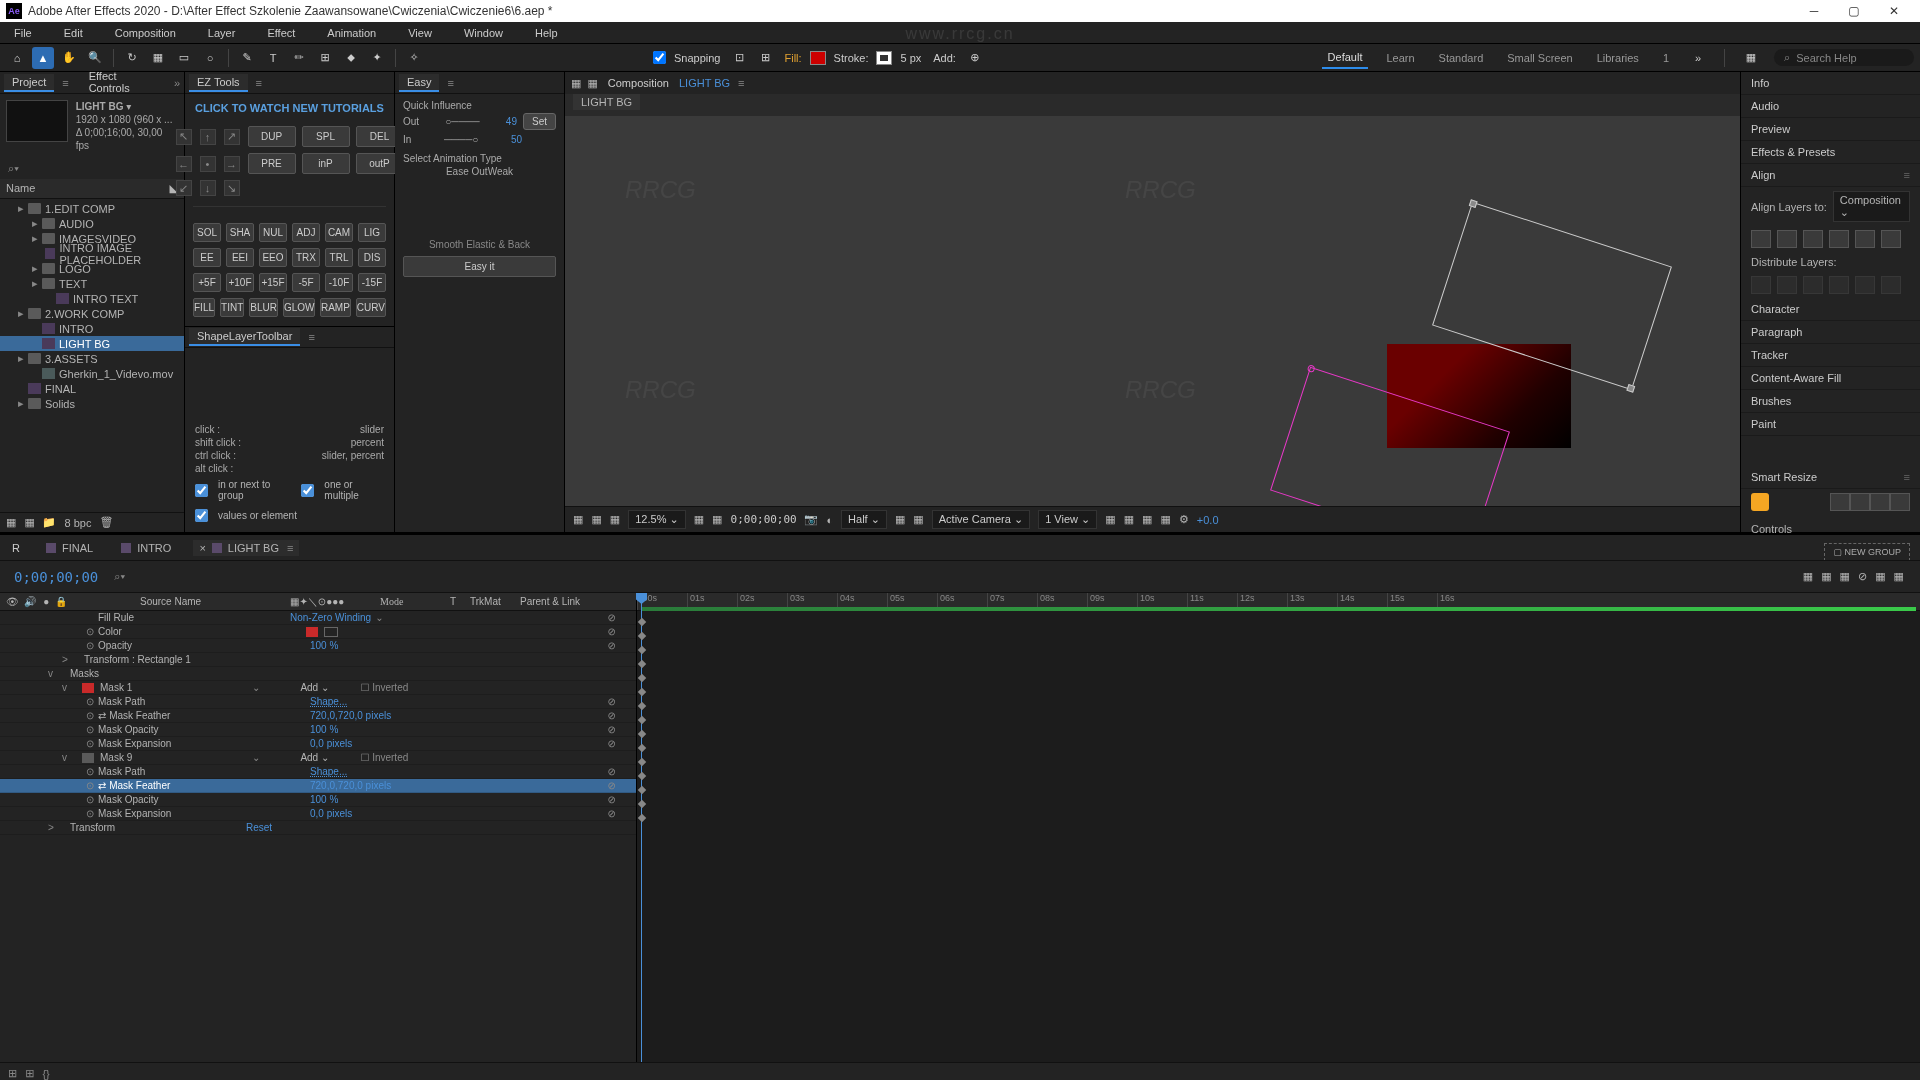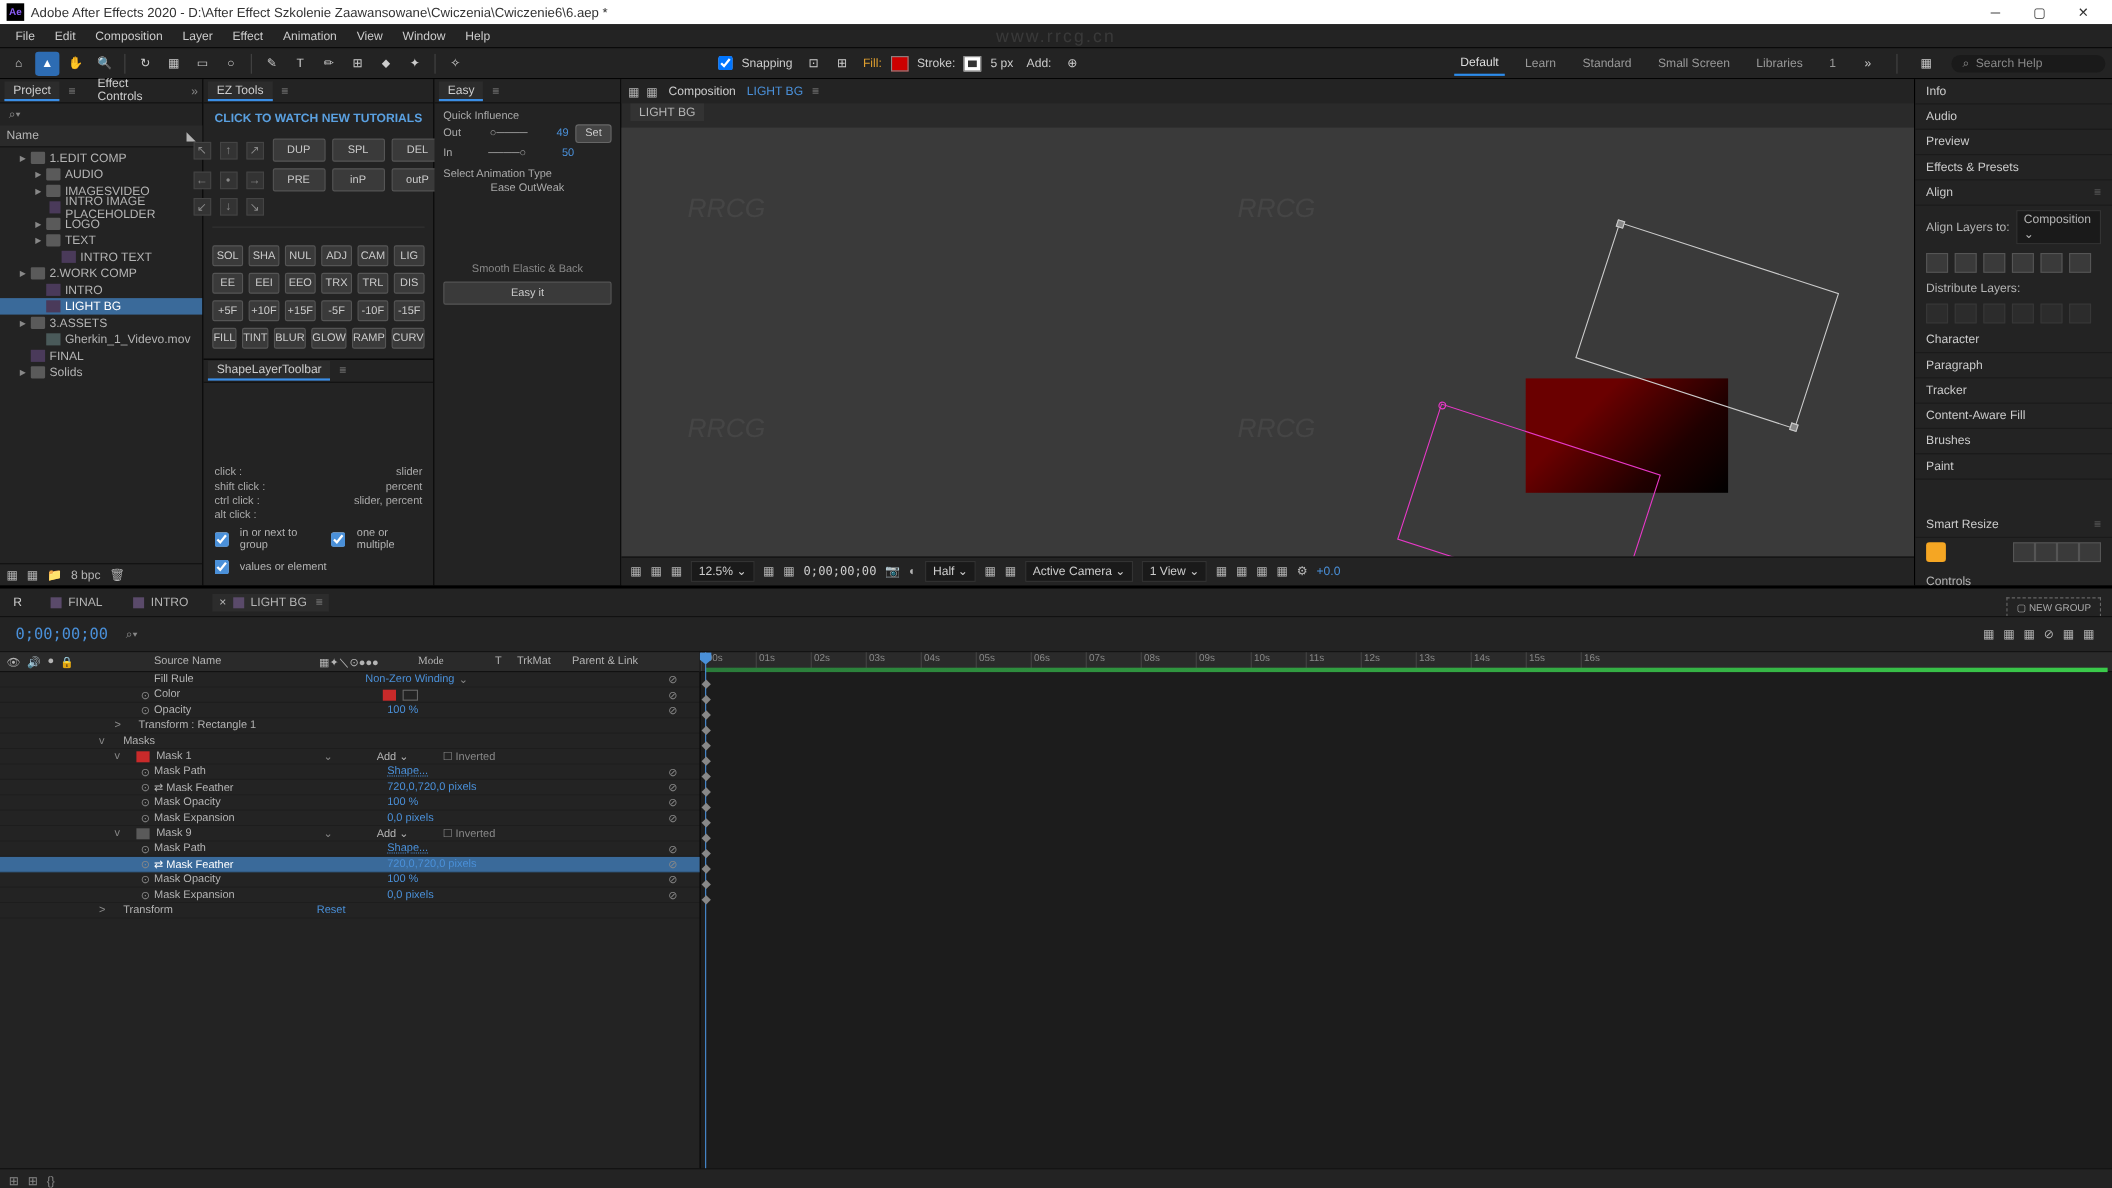--- a/index.html
+++ b/index.html
@@ -1,21 +1,21 @@
 <!DOCTYPE html>
 <html><head>
 <meta charset="utf-8">
 <style>
 * { margin: 0; padding: 0; box-sizing: border-box; font-family: "Segoe UI", Tahoma, sans-serif; user-select: none; }
 body { background: #232323; color: #b4b4b4; font-size: 11px; overflow: hidden; width: 1920px; height: 1080px; }
 .title-bar { background: #fff; color: #333; height: 22px; display: flex; align-items: center; padding: 0 6px; font-size: 12px; }
 .title-bar .icon-ae { width: 16px; height: 16px; background: #000000; margin-right: 6px; display: flex; align-items: center; justify-content: center; color: #8a5cf5; font-weight: bold; font-size: 9px; }
 .title-bar .spacer { flex: 1; }
 .win-btn { width: 40px; height: 22px; display: flex; align-items: center; justify-content: center; color: #333; }
-.menu-bar { background: #232323; height: 22px; display: flex; align-items: center; padding: 0 6px; gap: 2px; border-bottom: 1px solid #000; }
+.menu-bar { background: #232323; height: 22px; display: flex; align-items: center; padding: 0 6px; gap: 16px; border-bottom: 1px solid #000; }
 .menu-item { padding: 2px 8px; color: #ccc; }
 .watermark-top { position: absolute; top: 25px; left: 50%; transform: translateX(-50%); color: rgba(255,255,255,.1); font-size: 16px; letter-spacing: 2px;}
 .toolbar { background: #232323; height: 28px; display: flex; align-items: center; padding: 0 6px; gap: 4px; border-bottom: 1px solid #000; }
 .tool-btn { width: 22px; height: 22px; display: flex; align-items: center; justify-content: center; color: #ccc; border-radius: 3px; }
 .tool-btn.active { background: #2d6cb3; color: #fff; }
 .tool-sep { width: 1px; height: 18px; background: #444; margin: 0 3px; }
 .tool-label { color: #ccc; padding: 0 4px; }
 .fill-swatch { width: 16px; height: 14px; background: #c00; border: 1px solid #888; }
 .stroke-swatch { width: 16px; height: 14px; background: #fff; border: 1px solid #888; position: relative; }
 .stroke-swatch::after { content: ""; position: absolute; inset: 3px; background: #333; }
@@ -96,21 +96,21 @@
 .tl-tab.active { background: #2c2c2c;}
 .tl-tab-sq { width: 10px; height: 10px; background: #5a4a6a;}
 .r-ind { color:#ccc; padding:0 4px;}
 .tl-header { height: 32px; display: flex; align-items: center; padding: 0 6px; border-bottom:1px solid #111;}
 .tl-tc { color: #4a90d9; font-family: monospace; font-size: 14px; padding: 0 8px;}
 .tl-search{color:#888; padding:0 8px;}
 .tl-icons { margin-left:auto; display:flex; gap:8px; padding-right:10px;}
 .tl-body { flex:1; display: flex;}
 .tl-left { width: 637px; background: #232323; border-right: 1px solid #000;}
 .tl-col-head { height: 18px; background: #2a2a2a; display: flex; align-items: center; font-size: 10px; border-bottom:1px solid #111;}
-.layer-row { height: 14px; display: flex; align-items: center; font-size: 10px; padding-left: 90px; border-bottom:1px solid rgba(0,0,0,.15);}
+.layer-row { height: 14px; display: flex; align-items: center; font-size: 10px; padding-left: 48px; border-bottom:1px solid rgba(0,0,0,.15);}
 .layer-row.sel { background: #3a6a9a; color:#fff;}
 .lr-arrow{width:10px;color:#888;}
 .lr-sw{width:12px;height:10px;background:#c92a2a;margin-right:4px;}
 .lr-sw.pink{background:#5a5a5a;}
 .lr-stop{width:10px;color:#888;}
 .lr-name { flex: 0 0 150px; padding-left: 2px;}
 .lr-val { color: #4a90d9; padding-left: 4px;}
 .lr-val.u{text-decoration:underline dotted;}
 .lr-mode { width: 60px;}
 .lr-chk{color:#888; padding-right:6px;}
@@ -203,20 +203,28 @@
 <div class="main-area">
 
   <div class="panel project-panel">
     <div class="panel-header">
       <span class="panel-tab active">Project</span>
       <span class="panel-menu-icon">≡</span>
       <span style="flex:1"></span>
       <span class="panel-tab">Effect Controls</span>
       <span class="panel-menu-icon">»</span>
     </div>
+    <div class="proj-info">
+      <div class="proj-thumb"></div>
+      <div class="proj-meta">
+        <div><b>LIGHT BG</b> ▾</div>
+        <div>1920 x 1080  (960 x ...</div>
+        <div>Δ 0;00;16;00, 30,00 fps</div>
+      </div>
+    </div>
     <div class="proj-search">⌕▾</div>
     <div class="col-header">
       <span>Name</span>
       <span>◣</span>
     </div>
     <div class="tree" id="proj-tree">
         <div class="tree-row">
           <span class="tree-indent"></span>
           <span class="tree-arrow">▸</span>
           <span class="folder-icon"></span>

